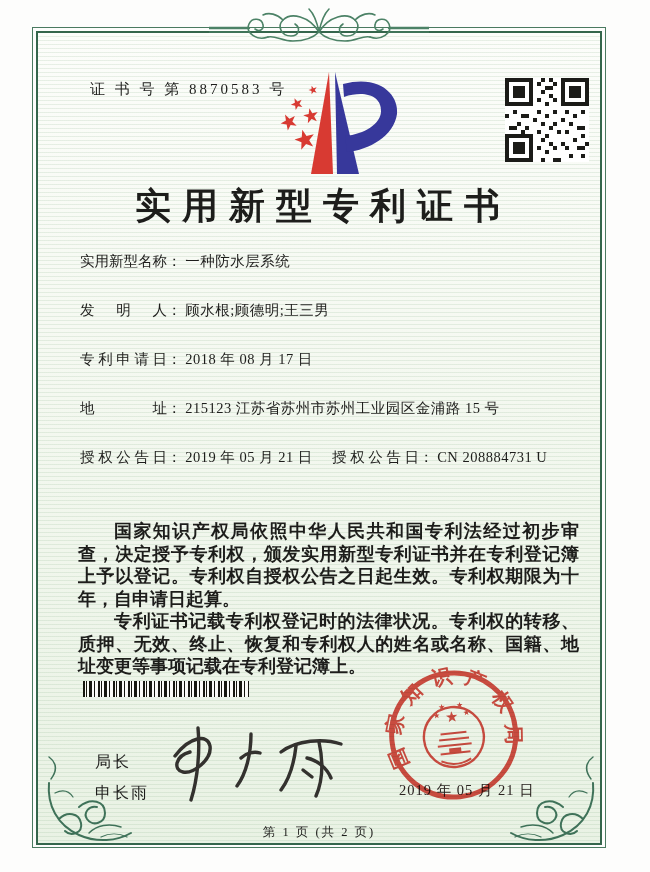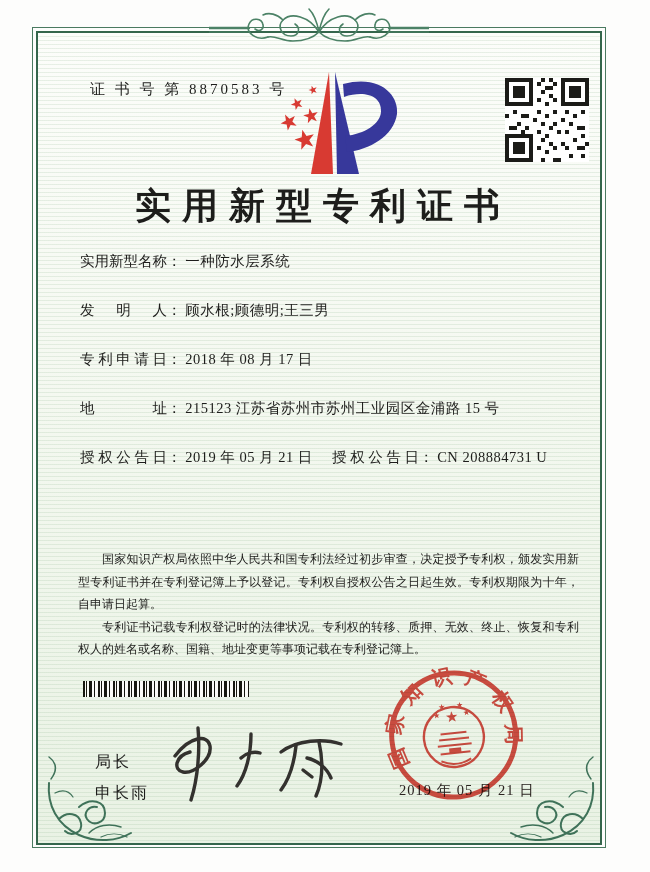--- a/index.html
+++ b/index.html
@@ -29,22 +29,22 @@
            font-size:36px; font-weight:bold; letter-spacing:11px;padding-left:8px; }
 
   .fields { left:80px; top:252px; width:500px; font-size:14.5px; }
   .frow { height:49px; white-space:nowrap; }
   .flabel { display:inline-block; width:87px; text-align:justify; text-align-last:justify; }
   .colon::before { content:"："; }
   .fvalue { letter-spacing:.5px; }
   .grant-row { position:relative;font-family:Liberation Serif, serif; }
   .grant-no-pair { position:absolute; left:252px; top:0; }
 
-  .body-text { left:78px; top:548px; width:501px; font-size:12px;
-               line-height:22.5px; text-align:justify; }
+  .body-text { left:78px; top:520px; width:501px; font-size:18px;
+               line-height:22.5px; text-align:justify;font-weight:bold; }
   .body-text p { text-indent:2em; }
 
   .barcode { left:83px; top:681px; width:166px; height:16px;
     background:
       repeating-linear-gradient(90deg,#17170f 0 2px,#fbfbf7 2px 3px,#17170f 3px 4px,
         #fbfbf7 4px 6px,#17170f 6px 9px,#fbfbf7 9px 11px,#17170f 11px 12px,#fbfbf7 12px 15px);
   }
 
   .director { left:82px; top:746px; font-size:16px; line-height:31px; letter-spacing:2px;margin-left:13px; }
 
@@ -266,14 +266,15 @@
       <use href="#star" transform="translate(94,53) scale(0.32)"></use>
     </g>
     <defs>
       <path id="sealArc" d="M41,112 A53,53 0 1 1 129,112"></path>
     </defs>
     <text font-size="20" fill="#d8453c" lengthAdjust="spacingAndGlyphs">
       <textPath href="#sealArc" startOffset="6" textLength="206">国家知识产权局</textPath>
     </text>
   </svg>
 
+  <div class="abs footer">第 1 页 (共 2 页)</div>
 
 </div>
 
 </body></html>

